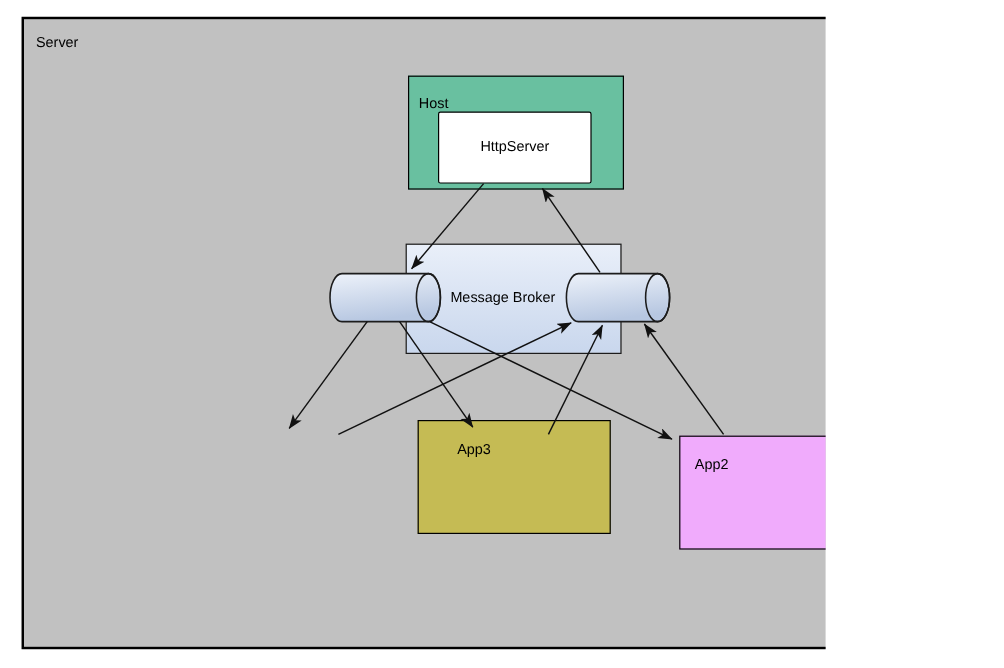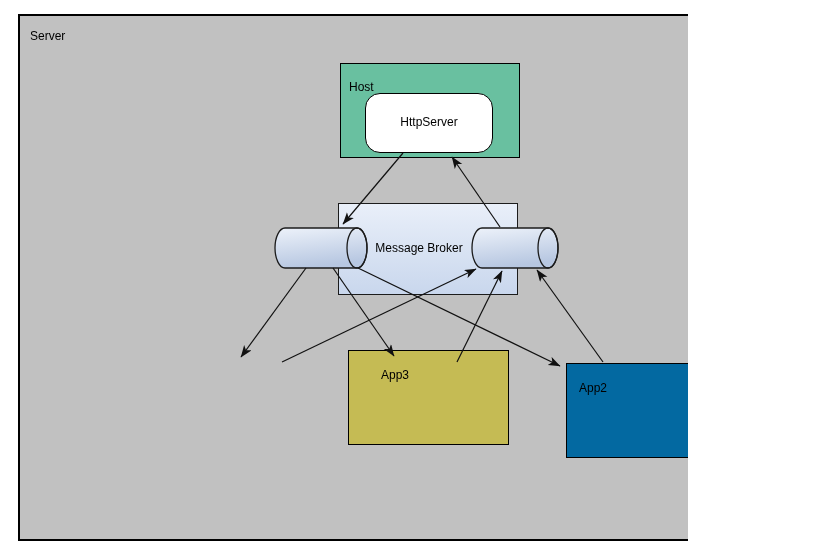--- a/index.html
+++ b/index.html
@@ -20,21 +20,21 @@
     padding: 10px 0 0 10px;
   }
   .host {
     left: 340px; top: 63px; width: 180px; height: 95px;
     border: 1.6px solid #000;
     padding: 13px 0 0 8px;
   }
   .http {
     left: 365px; top: 93px; width: 128px; height: 60px;
     border: 1.6px solid #000;
-    border-radius: 15px;
+    border-radius: 2px;
     display: flex; align-items: center; justify-content: center;
   }
   .broker {
     left: 338px; top: 203px; width: 180px; height: 92px;
     border: 1.3px solid #1c1c1c;
     background: linear-gradient(180deg, #e9eff9 0%, #c9d7ed 100%);
     display: flex; align-items: center; justify-content: center;
     padding-right: 18px;
   }
   .app {
@@ -71,21 +71,21 @@
 
   <div class="node broker">
     <span class="lbl">Message Broker</span>
   </div>
 
 
   <div class="node app app3" style="background-color: rgb(197, 187, 84);">
     <span class="lbl">App3</span>
   </div>
 
-  <div class="node app app2" style="background-color: #0369a1;">
+  <div class="node app app2" style="background-color: #f0abfc;">
     <span class="lbl">App2</span>
   </div>
 
   <svg class="overlay" viewBox="0 0 837 557" xmlns="http://www.w3.org/2000/svg">
     <defs>
       <linearGradient id="cylGrad" x1="0" y1="0" x2="0.25" y2="1">
         <stop offset="0" stop-color="#edf2fa"></stop>
         <stop offset="1" stop-color="#b7c7e1"></stop>
       </linearGradient>
       <marker id="arrow" markerUnits="userSpaceOnUse" markerWidth="13" markerHeight="10" refX="11.5" refY="4.5" orient="auto">

